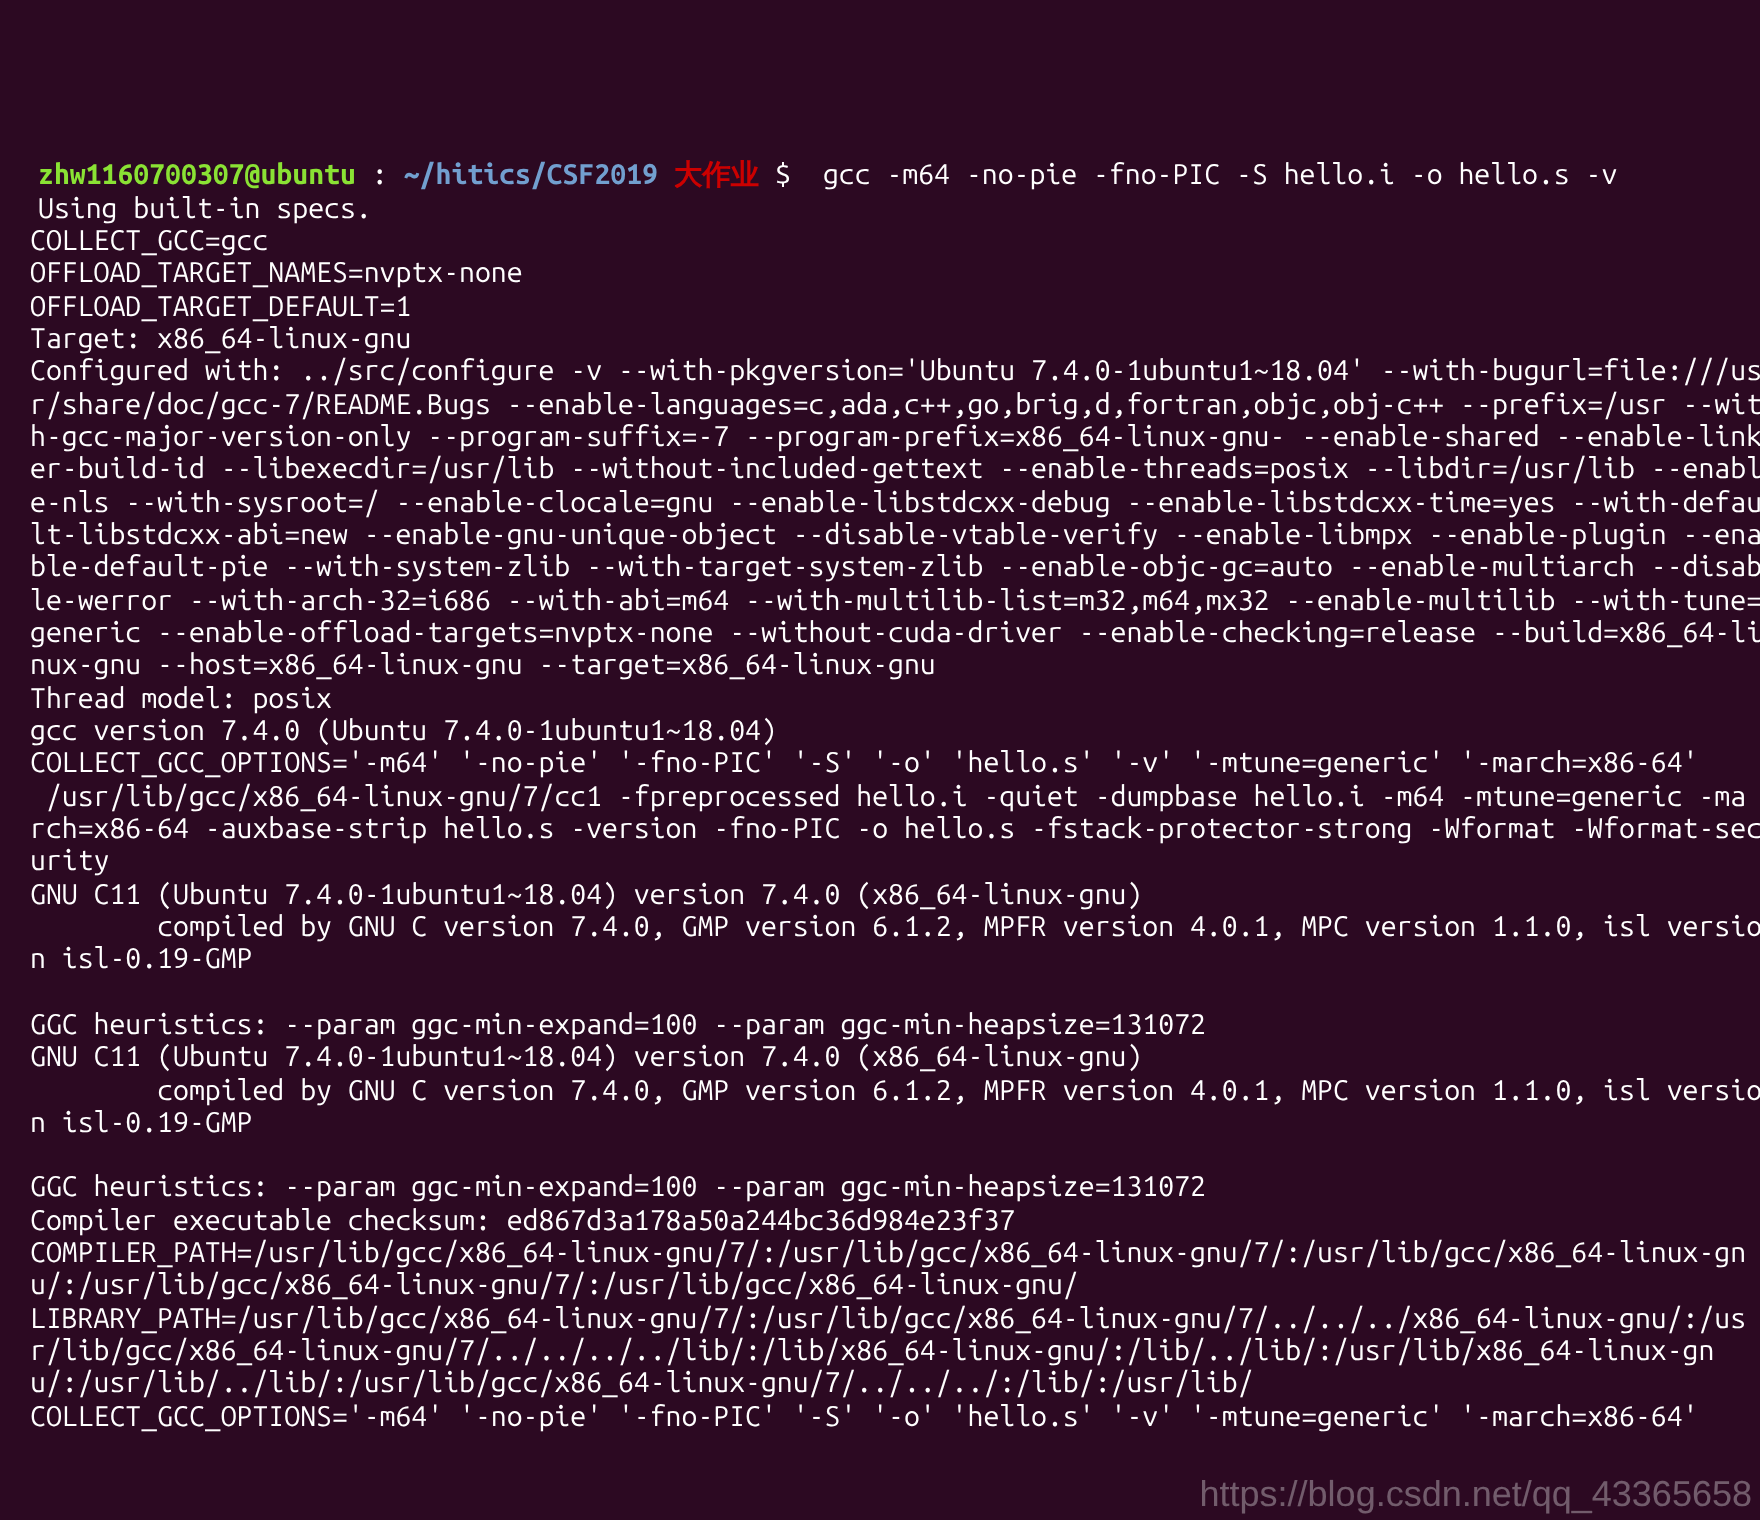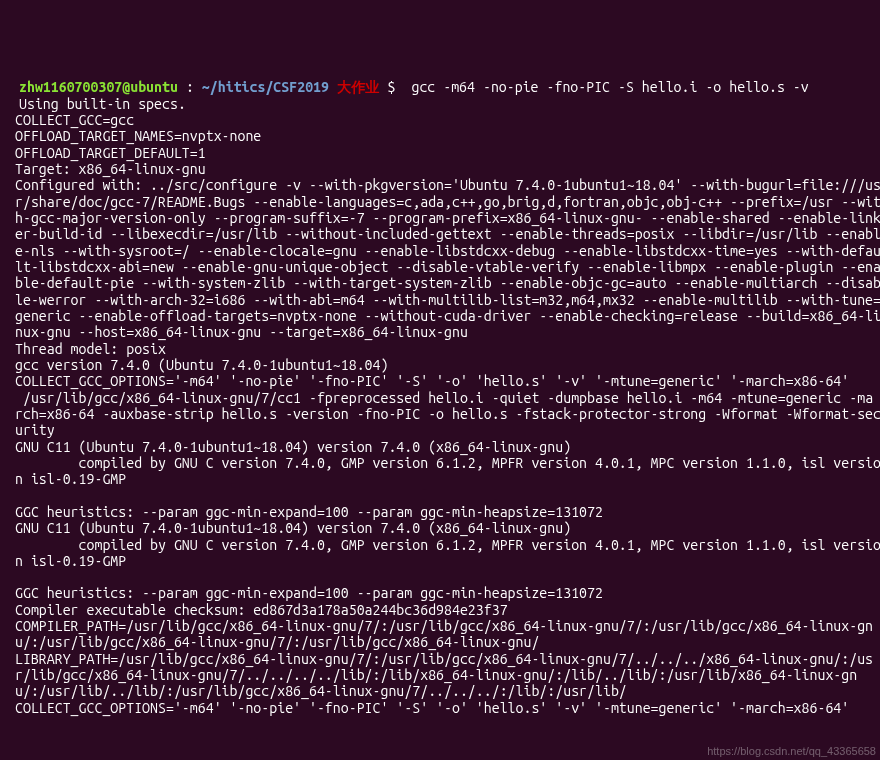--- a/index.html
+++ b/index.html
@@ -22,21 +22,21 @@
     .cwd    { color: #729fcf; font-weight: bold; }
     .cjk    { color: #cc0000; font-weight: bold; }
     .prompt { color: #ffffff; }
     .cmd    { color: #ffffff; }
     .out    { color: #ffffff; }
     .watermark {
       position: absolute;
       right: 8px;
       bottom: 6px;
       color: rgba(230,230,230,0.38);
-      font-size: 11px;
+      font-size: 18px;
       font-family: sans-serif;
       pointer-events: none;
     }
   </style>
 </head>
 <body>
 
 
 
 <div><span class="user">zhw1160700307@ubuntu</span><span class="colon">:</span><span class="cwd">~/hitics/CSF2019</span><span class="cjk">大作业</span><span class="prompt">$ </span><span class="cmd">gcc -m64 -no-pie -fno-PIC -S hello.i -o hello.s -v</span>

